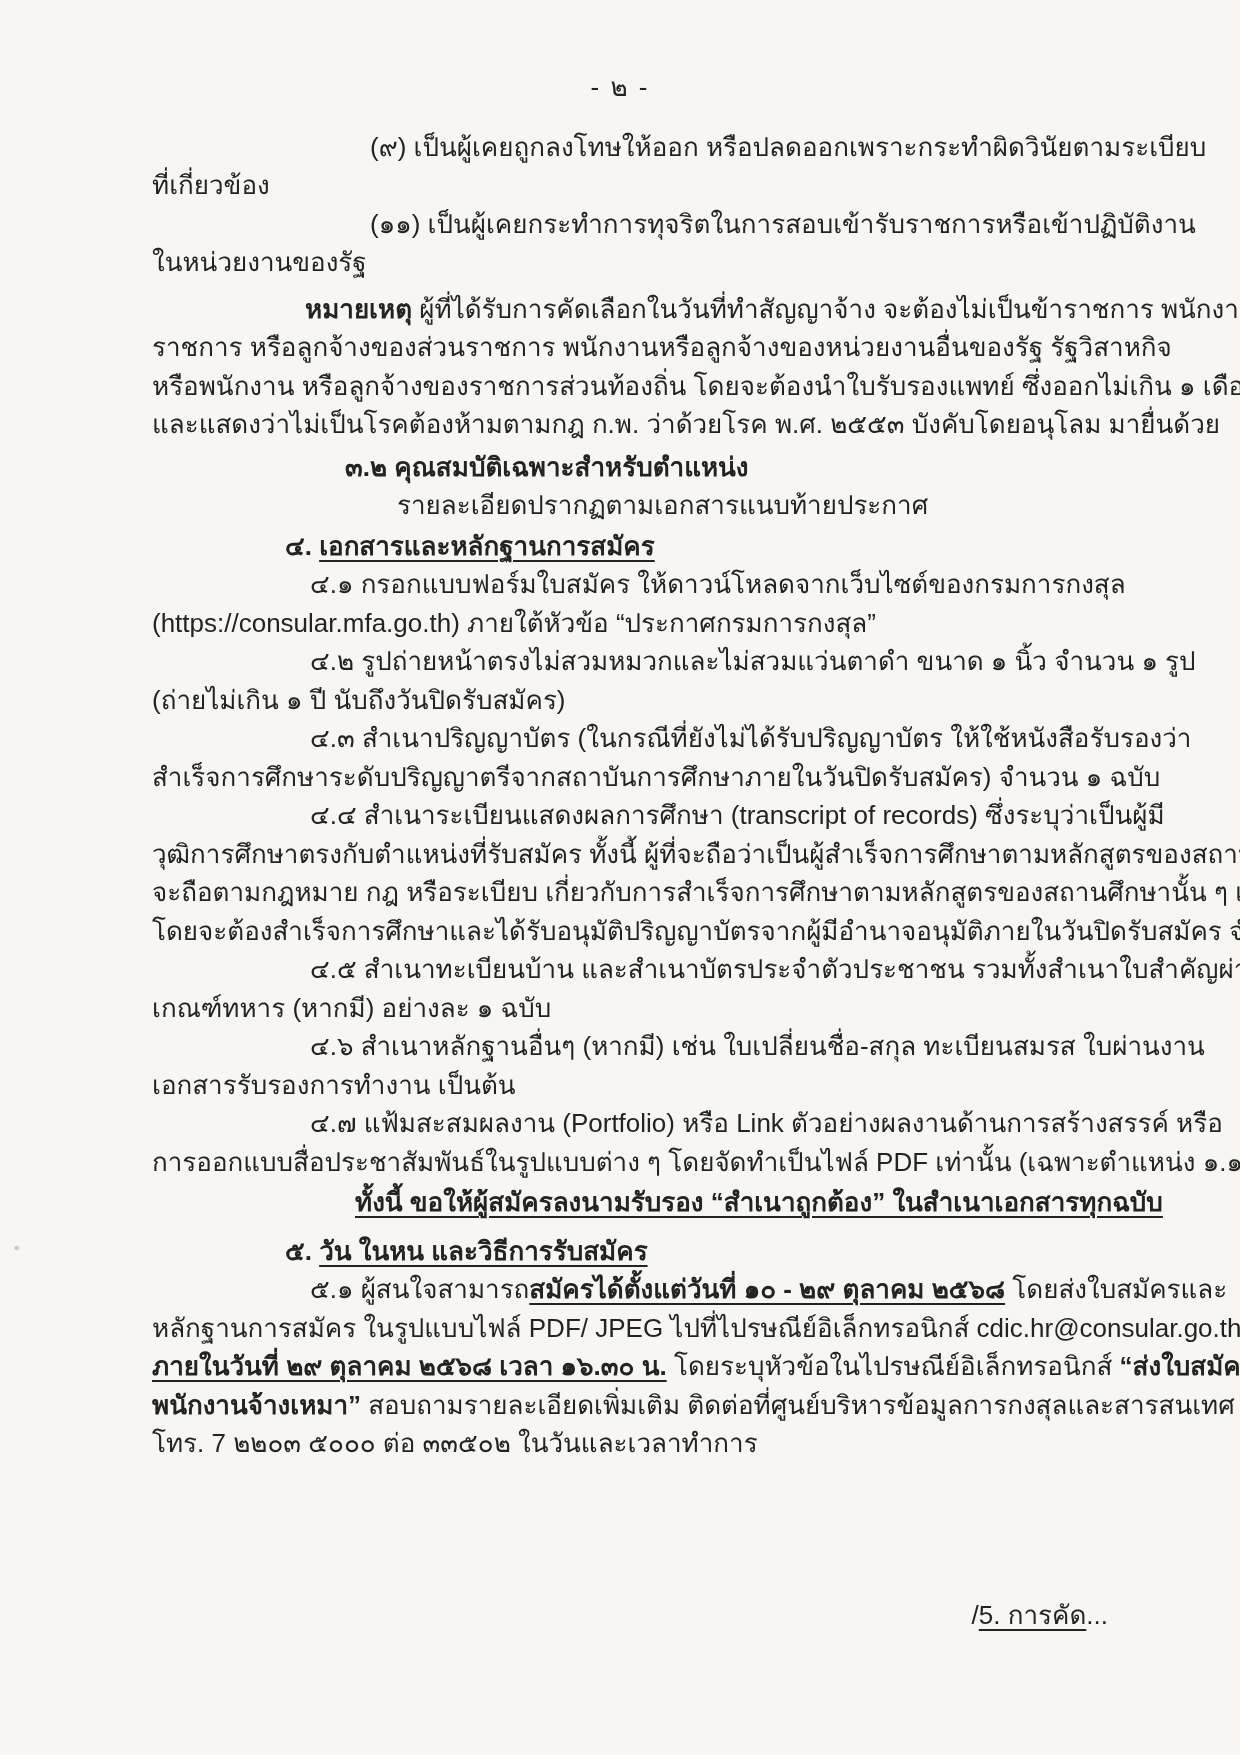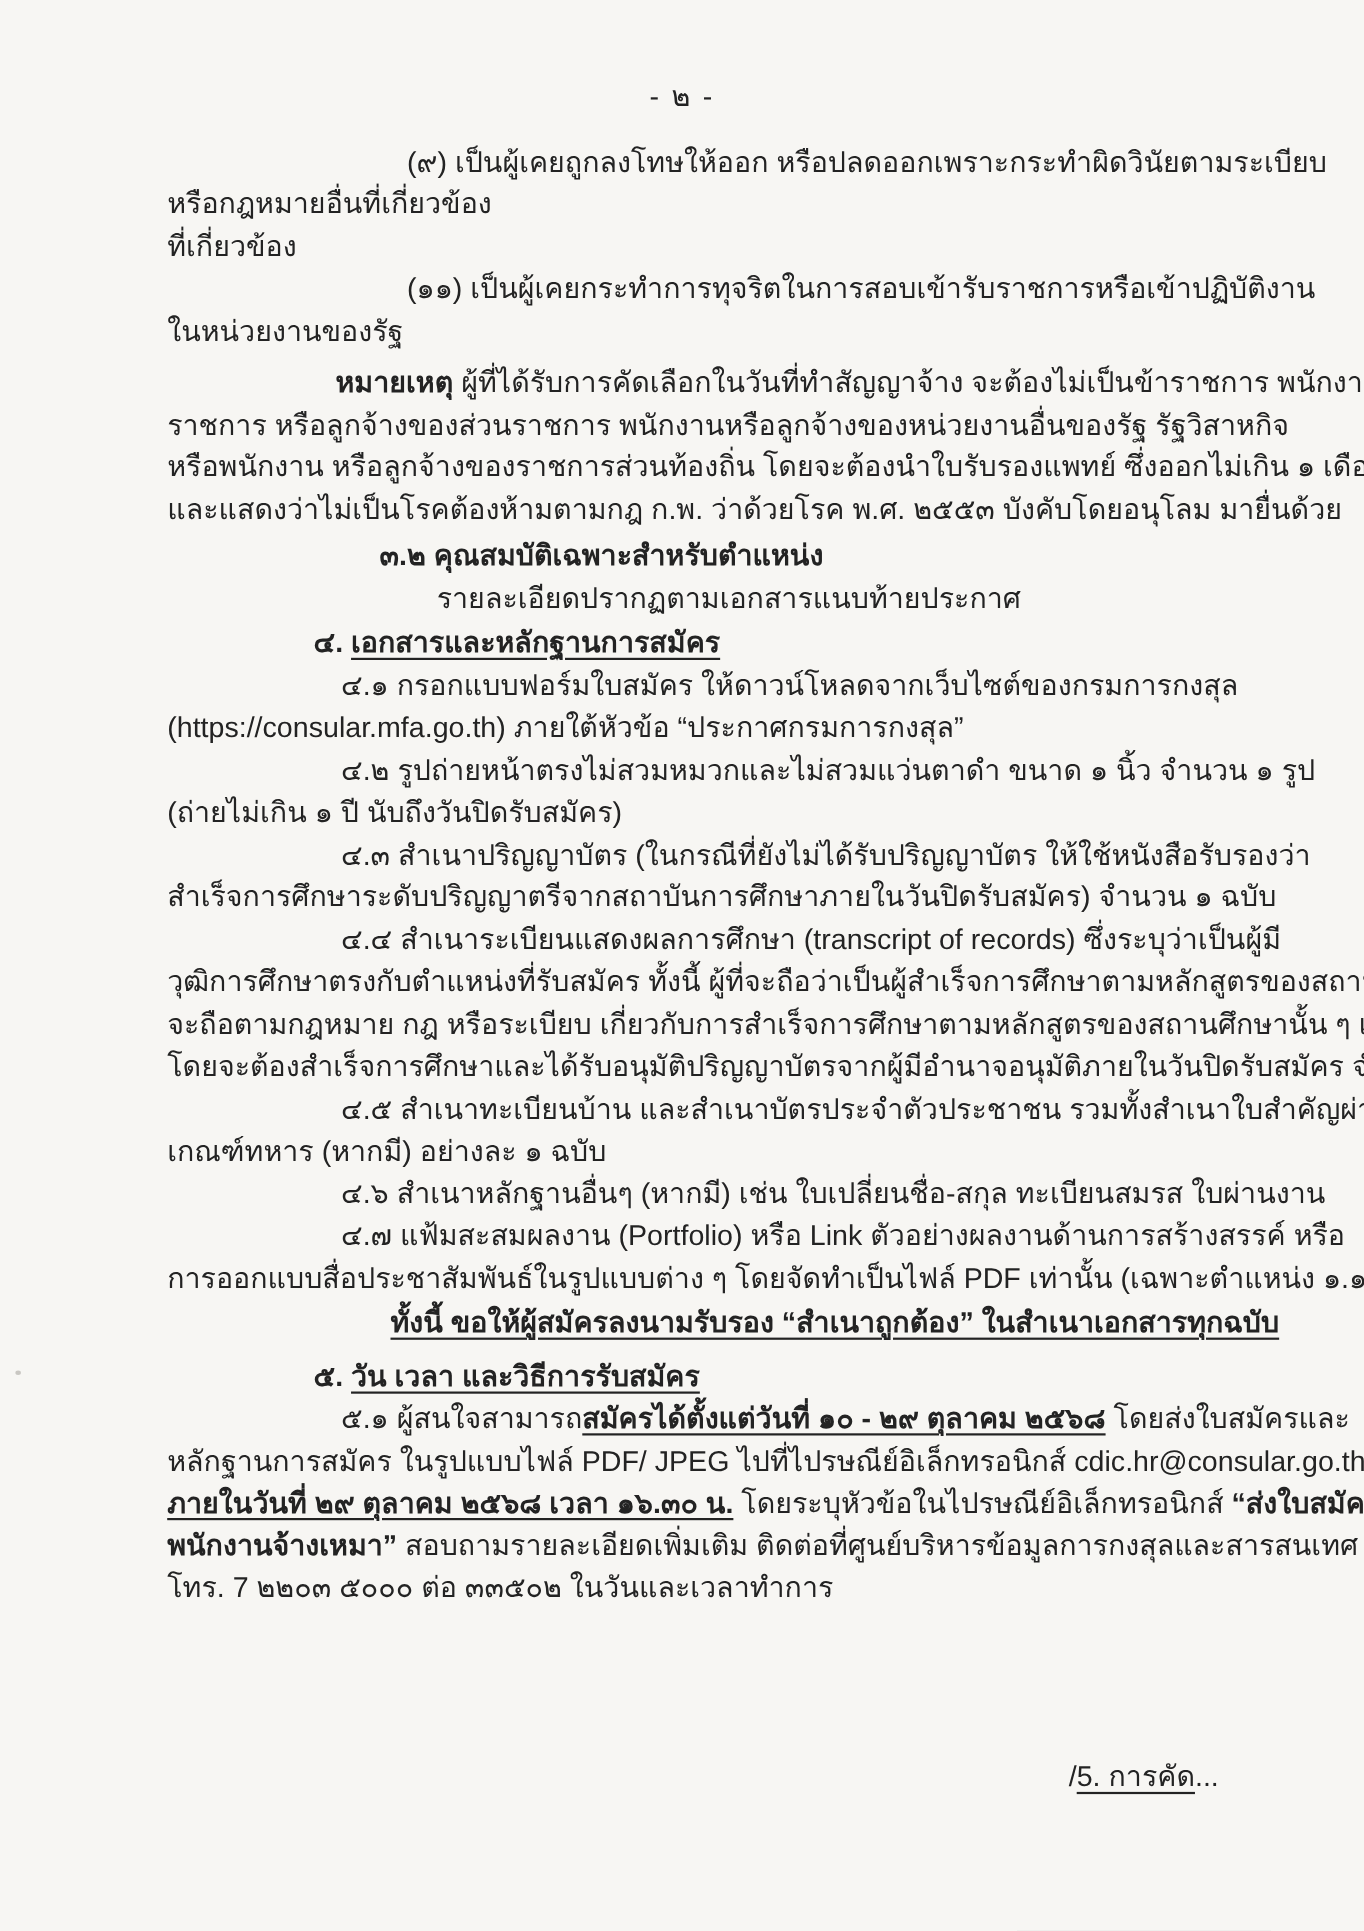--- a/index.html
+++ b/index.html
@@ -57,21 +57,20 @@
     border-radius: 50%;
   }
 </style>
 </head>
 <body>
 
 <div class="page">
   <div class="page-number">- ๒ -</div>
   <div class="doc-body" id="doc-body">
       <div class="line" style="padding-left: 218px;"><span>(๙) เป็นผู้เคยถูกลงโทษให้ออก หรือปลดออกเพราะกระทำผิดวินัยตามระเบียบ</span></div>
-      <div class="line"><span>หรือกฎหมายอื่นที่เกี่ยวข้อง</span></div>
       <div class="line"><span>ที่เกี่ยวข้อง</span></div>
       <div class="line" style="padding-left: 218px;"><span>(๑๑) เป็นผู้เคยกระทำการทุจริตในการสอบเข้ารับราชการหรือเข้าปฏิบัติงาน</span></div>
       <div class="line"><span>ในหน่วยงานของรัฐ</span></div>
       <div class="line" style="padding-left: 153px; margin-top: 8px;"><span class="b">หมายเหตุ</span><span> ผู้ที่ได้รับการคัดเลือกในวันที่ทำสัญญาจ้าง จะต้องไม่เป็นข้าราชการ พนักงาน</span></div>
       <div class="line"><span>ราชการ หรือลูกจ้างของส่วนราชการ พนักงานหรือลูกจ้างของหน่วยงานอื่นของรัฐ รัฐวิสาหกิจ</span></div>
       <div class="line"><span>หรือพนักงาน หรือลูกจ้างของราชการส่วนท้องถิ่น โดยจะต้องนำใบรับรองแพทย์ ซึ่งออกไม่เกิน ๑ เดือน</span></div>
       <div class="line"><span>และแสดงว่าไม่เป็นโรคต้องห้ามตามกฎ ก.พ. ว่าด้วยโรค พ.ศ. ๒๕๕๓ บังคับโดยอนุโลม มายื่นด้วย</span></div>
       <div class="line" style="padding-left: 193px; margin-top: 4px;"><span class="b">๓.๒ คุณสมบัติเฉพาะสำหรับตำแหน่ง</span></div>
       <div class="line" style="padding-left: 245px;"><span>รายละเอียดปรากฏตามเอกสารแนบท้ายประกาศ</span></div>
       <div class="line" style="padding-left: 133px; margin-top: 2px;"><span class="b">๔. </span><span class="b u">เอกสารและหลักฐานการสมัคร</span></div>
@@ -81,24 +80,25 @@
       <div class="line"><span>(ถ่ายไม่เกิน ๑ ปี นับถึงวันปิดรับสมัคร)</span></div>
       <div class="line" style="padding-left: 158px;"><span>๔.๓ สำเนาปริญญาบัตร (ในกรณีที่ยังไม่ได้รับปริญญาบัตร ให้ใช้หนังสือรับรองว่า</span></div>
       <div class="line"><span>สำเร็จการศึกษาระดับปริญญาตรีจากสถาบันการศึกษาภายในวันปิดรับสมัคร) จำนวน ๑ ฉบับ</span></div>
       <div class="line" style="padding-left: 158px;"><span>๔.๔ สำเนาระเบียนแสดงผลการศึกษา (transcript of records) ซึ่งระบุว่าเป็นผู้มี</span></div>
       <div class="line"><span>วุฒิการศึกษาตรงกับตำแหน่งที่รับสมัคร ทั้งนี้ ผู้ที่จะถือว่าเป็นผู้สำเร็จการศึกษาตามหลักสูตรของสถานศึกษาใดนั้น</span></div>
       <div class="line"><span>จะถือตามกฎหมาย กฎ หรือระเบียบ เกี่ยวกับการสำเร็จการศึกษาตามหลักสูตรของสถานศึกษานั้น ๆ เป็นเกณฑ์</span></div>
       <div class="line"><span>โดยจะต้องสำเร็จการศึกษาและได้รับอนุมัติปริญญาบัตรจากผู้มีอำนาจอนุมัติภายในวันปิดรับสมัคร จำนวน ๑ ฉบับ</span></div>
       <div class="line" style="padding-left: 158px;"><span>๔.๕ สำเนาทะเบียนบ้าน และสำเนาบัตรประจำตัวประชาชน รวมทั้งสำเนาใบสำคัญผ่าน</span></div>
       <div class="line"><span>เกณฑ์ทหาร (หากมี) อย่างละ ๑ ฉบับ</span></div>
       <div class="line" style="padding-left: 158px;"><span>๔.๖ สำเนาหลักฐานอื่นๆ (หากมี) เช่น ใบเปลี่ยนชื่อ-สกุล ทะเบียนสมรส ใบผ่านงาน</span></div>
+      <div class="line"><span>เอกสารรับรองการทำงาน เป็นต้น</span></div>
       <div class="line" style="padding-left: 158px;"><span>๔.๗ แฟ้มสะสมผลงาน (Portfolio) หรือ Link ตัวอย่างผลงานด้านการสร้างสรรค์ หรือ</span></div>
       <div class="line"><span>การออกแบบสื่อประชาสัมพันธ์ในรูปแบบต่าง ๆ โดยจัดทำเป็นไฟล์ PDF เท่านั้น (เฉพาะตำแหน่ง ๑.๑)</span></div>
       <div class="line" style="padding-left: 203px; margin-top: 2px;"><span class="b u">ทั้งนี้ ขอให้ผู้สมัครลงนามรับรอง “สำเนาถูกต้อง” ในสำเนาเอกสารทุกฉบับ</span></div>
-      <div class="line" style="padding-left: 133px; margin-top: 10px;"><span class="b">๕. </span><span class="b u">วัน เวลา และวิธีการรับสมัคร</span></div>
+      <div class="line" style="padding-left: 133px; margin-top: 10px;"><span class="b">๕. </span><span class="b u">วัน ในหน และวิธีการรับสมัคร</span></div>
       <div class="line" style="padding-left: 158px;"><span>๕.๑ ผู้สนใจสามารถ</span><span class="b u">สมัครได้ตั้งแต่วันที่ ๑๐ - ๒๙ ตุลาคม ๒๕๖๘</span><span> โดยส่งใบสมัครและ</span></div>
       <div class="line"><span>หลักฐานการสมัคร ในรูปแบบไฟล์ PDF/ JPEG ไปที่ไปรษณีย์อิเล็กทรอนิกส์ cdic.hr@consular.go.th</span></div>
       <div class="line"><span class="b u">ภายในวันที่ ๒๙ ตุลาคม ๒๕๖๘ เวลา ๑๖.๓๐ น.</span><span> โดยระบุหัวข้อในไปรษณีย์อิเล็กทรอนิกส์ </span><span class="b">“ส่งใบสมัคร</span></div>
       <div class="line"><span class="b">พนักงานจ้างเหมา”</span><span> สอบถามรายละเอียดเพิ่มเติม ติดต่อที่ศูนย์บริหารข้อมูลการกงสุลและสารสนเทศ</span></div>
       <div class="line"><span>โทร. 7 ๒๒๐๓ ๕๐๐๐ ต่อ ๓๓๕๐๒ ในวันและเวลาทำการ</span></div>
     </div>
   <div class="footer-note">
     <span>/</span><span class="u">5. การคัด</span><span>...</span>
   </div>
   <div class="scan-dot"></div>

